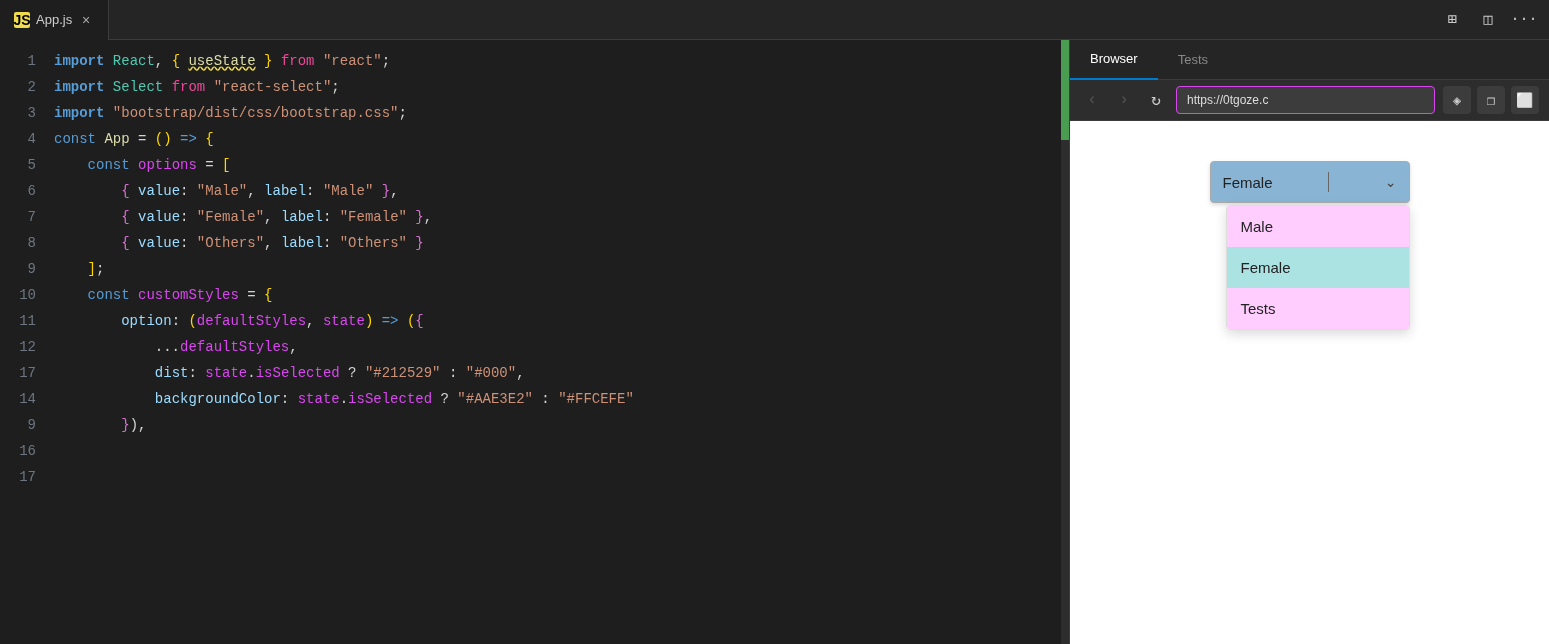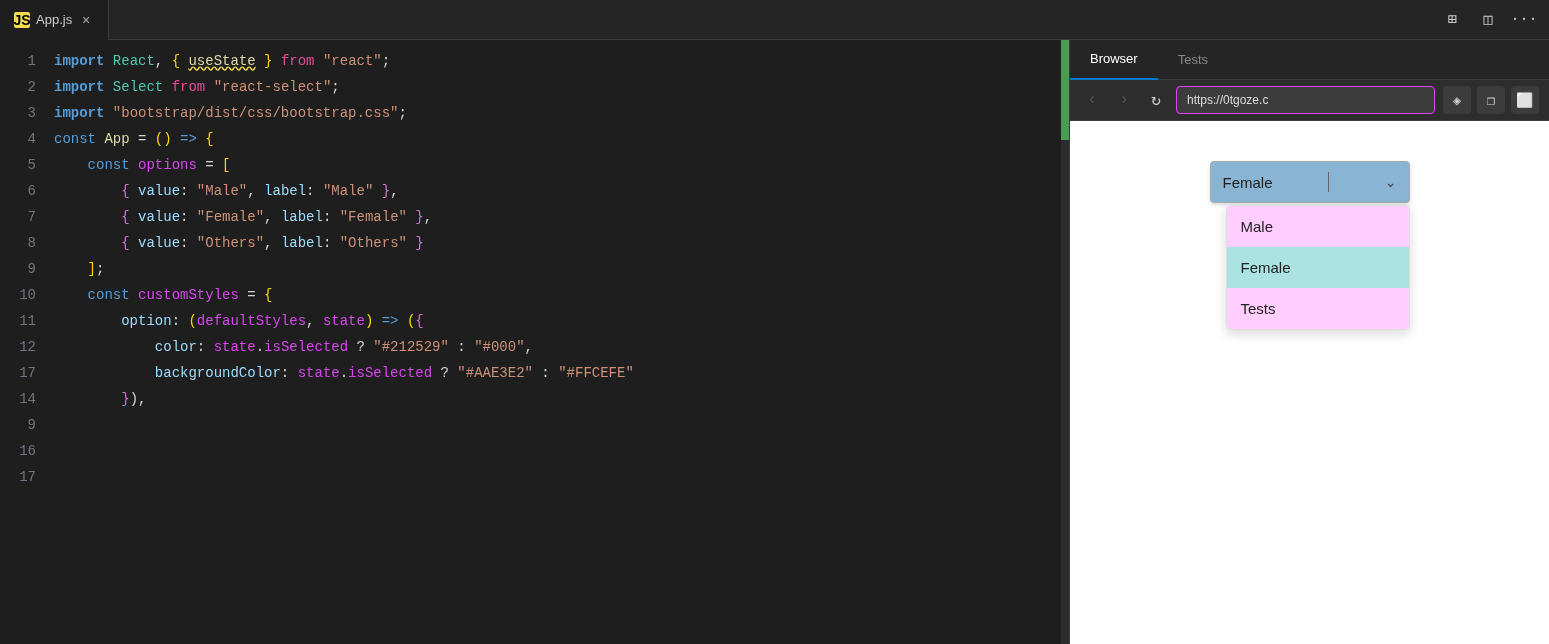--- a/index.html
+++ b/index.html
@@ -353,21 +353,22 @@
           <div class="code-line"><span class="import-kw">import</span> <span class="str3">"bootstrap/dist/css/bootstrap.css"</span>;</div>
           <div class="code-line"></div>
           <div class="code-line"><span class="const-kw">const</span> <span class="fn">App</span> <span class="op">=</span> <span class="arr-bracket">()</span> <span class="arrow">=&gt;</span> <span class="arr-bracket">{</span></div>
           <div class="code-line">    <span class="const-kw">const</span> <span class="var-name">options</span> <span class="op">=</span> <span class="arr-bracket">[</span></div>
           <div class="code-line">        <span class="obj-bracket">{</span> <span class="prop-name">value</span>: <span class="str-val">"Male"</span>, <span class="prop-name">label</span>: <span class="str-val">"Male"</span> <span class="obj-bracket">}</span>,</div>
           <div class="code-line">        <span class="obj-bracket">{</span> <span class="prop-name">value</span>: <span class="str-val">"Female"</span>, <span class="prop-name">label</span>: <span class="str-val">"Female"</span> <span class="obj-bracket">}</span>,</div>
           <div class="code-line">        <span class="obj-bracket">{</span> <span class="prop-name">value</span>: <span class="str-val">"Others"</span>, <span class="prop-name">label</span>: <span class="str-val">"Others"</span> <span class="obj-bracket">}</span></div>
           <div class="code-line">    <span class="arr-bracket">]</span>;</div>
           <div class="code-line">    <span class="const-kw">const</span> <span class="var-name">customStyles</span> <span class="op">=</span> <span class="arr-bracket">{</span></div>
           <div class="code-line">        <span class="prop-name">option</span>: <span class="arr-bracket">(</span><span class="var-name">defaultStyles</span>, <span class="var-name">state</span><span class="arr-bracket">)</span> <span class="arrow">=&gt;</span> <span class="arr-bracket">(</span><span class="obj-bracket">{</span></div>
-          <div class="code-line">            <span class="prop-name">color</span>: <span class="var-name">state</span>.<span class="var-name">isSelected</span> <span class="op">?</span> <span class="str-val">"#212529"</span> : <span class="str-val">"#000"</span>,</div>
+          <div class="code-line">            ...<span class="var-name">defaultStyles</span>,</div>
+          <div class="code-line">            <span class="prop-name">dist</span>: <span class="var-name">state</span>.<span class="var-name">isSelected</span> <span class="op">?</span> <span class="str-val">"#212529"</span> : <span class="str-val">"#000"</span>,</div>
           <div class="code-line">            <span class="prop-name">backgroundColor</span>: <span class="var-name">state</span>.<span class="var-name">isSelected</span> <span class="op">?</span> <span class="str-val">"#AAE3E2"</span> : <span class="str-val">"#FFCEFE"</span></div>
           <div class="code-line">        <span class="obj-bracket">}</span>),</div>
           <div class="code-line"></div>
         </div>
     </div>
     <div class="editor-scrollbar">
       <div class="editor-scrollbar-thumb"></div>
     </div>
   </div>
 

